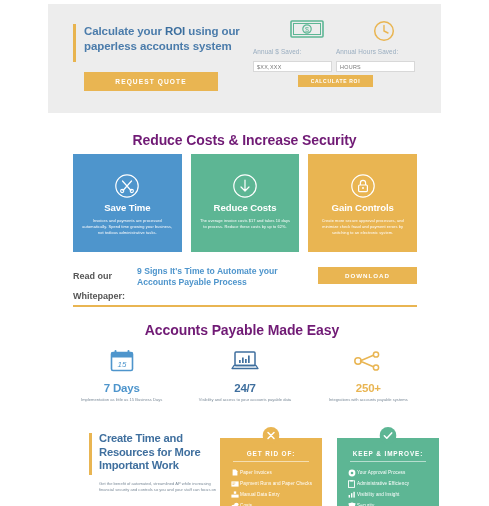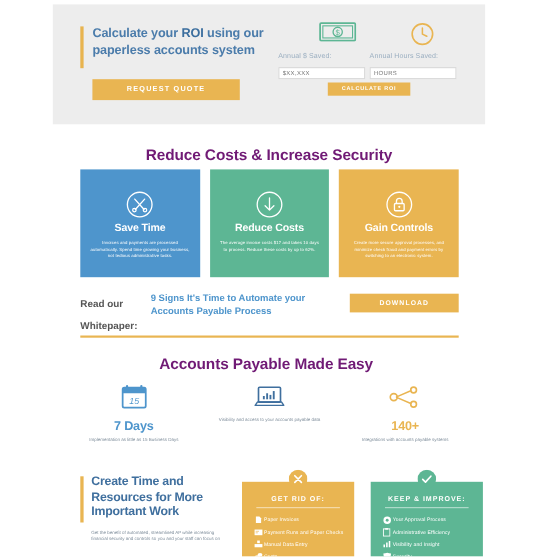--- a/index.html
+++ b/index.html
@@ -83,21 +83,21 @@
   .stat-ico { height:30px; display:flex; align-items:center; justify-content:center;font-style:italic; }
   .stat-num { font-size:11.5px; font-weight:bold; margin-top:6px; letter-spacing:-0.2px; }
   .stat-cap { font-size:4.1px; line-height:6px; color:#7c8b99; margin-top:3px; padding:0 8px; }
   .c-blue { color:#4e95cc; }
   .c-navy { color:#3f6f9e; }
   .c-green { color:#5db694; }
   .c-gold { color:#e9b552; }
 
   
   .bottom { position:absolute; left:73px; top:432px; width:344px; height:74px; }
-  .bl { position:absolute; left:0; top:0; width:130px; }
+  .bl { position:absolute; left:16px; top:0; width:130px; }
   .bl-accent { position:absolute; left:0; top:1px; width:3px; height:42px; background:#e9b552; }
   .bl-head { margin-left:10px; font-size:11.2px; line-height:13.5px; font-weight:bold; color:#3f6f9e; letter-spacing:-0.2px; }
   .bl-body { margin-left:10px; margin-top:8px; font-size:4.1px; line-height:6.2px; color:#7c8b99; }
 
   .panel { position:absolute; top:6px; width:102px; height:68px; padding-top:5px; }
   .panel.gold { left:147px; background:#e9b552; }
   .panel.green { left:264px; background:#5db694; }
   .panel-badge { position:absolute; top:-11px; left:50%; transform:translateX(-50%); }
   .panel-head { text-align:center; color:#fff; font-size:6.4px; font-weight:bold; letter-spacing:.9px; margin-top:7px; }
   .panel-rule { width:76px; height:1px; background:rgba(255,255,255,.55); margin:4px auto 0; }
@@ -224,34 +224,35 @@
       <div class="stat-ico">
         <svg width="30" height="24" viewBox="0 0 30 24">
             <rect x="5" y="3" width="20" height="13.5" rx="1" fill="none" stroke="#3f6f9e" stroke-width="1.5"></rect>
             <path d="M2 19.5 H28 L26 16.5 H4 Z" fill="none" stroke="#3f6f9e" stroke-width="1.3" stroke-linejoin="round"></path>
             <rect x="9" y="11" width="1.7" height="3" fill="#3f6f9e"></rect>
             <rect x="12" y="8.5" width="1.7" height="5.5" fill="#3f6f9e"></rect>
             <rect x="15" y="10" width="1.7" height="4" fill="#3f6f9e"></rect>
             <rect x="18" y="6.5" width="1.7" height="7.5" fill="#3f6f9e"></rect>
           </svg>
       </div>
+      <div class="stat-num c-navy">24/7</div>
       <div class="stat-cap">Visibility and access to your accounts payable data</div>
     </div>
 
 
     <div class="stat">
       <div class="stat-ico">
         <svg width="32" height="22" viewBox="0 0 32 22">
             <path d="M8 11 L22 5 M8 11 L22 17" stroke="#e9b552" stroke-width="1.4" fill="none"></path>
             <circle cx="6" cy="11" r="3.2" fill="none" stroke="#e9b552" stroke-width="1.5"></circle>
             <circle cx="24" cy="4.5" r="2.6" fill="none" stroke="#e9b552" stroke-width="1.5"></circle>
             <circle cx="24" cy="17.5" r="2.6" fill="none" stroke="#e9b552" stroke-width="1.5"></circle>
           </svg>
       </div>
-      <div class="stat-num c-gold">140+</div>
+      <div class="stat-num c-gold">250+</div>
       <div class="stat-cap">Integrations with accounts payable systems</div>
     </div>
   </div>
 
   <div class="bottom">
 
     <div class="bl">
       <div class="bl-accent"></div>
       <div class="bl-head">Create Time and Resources for More Important Work</div>
       <div class="bl-body">Get the benefit of automated, streamlined AP while increasing financial security and controls so you and your staff can focus on</div>

